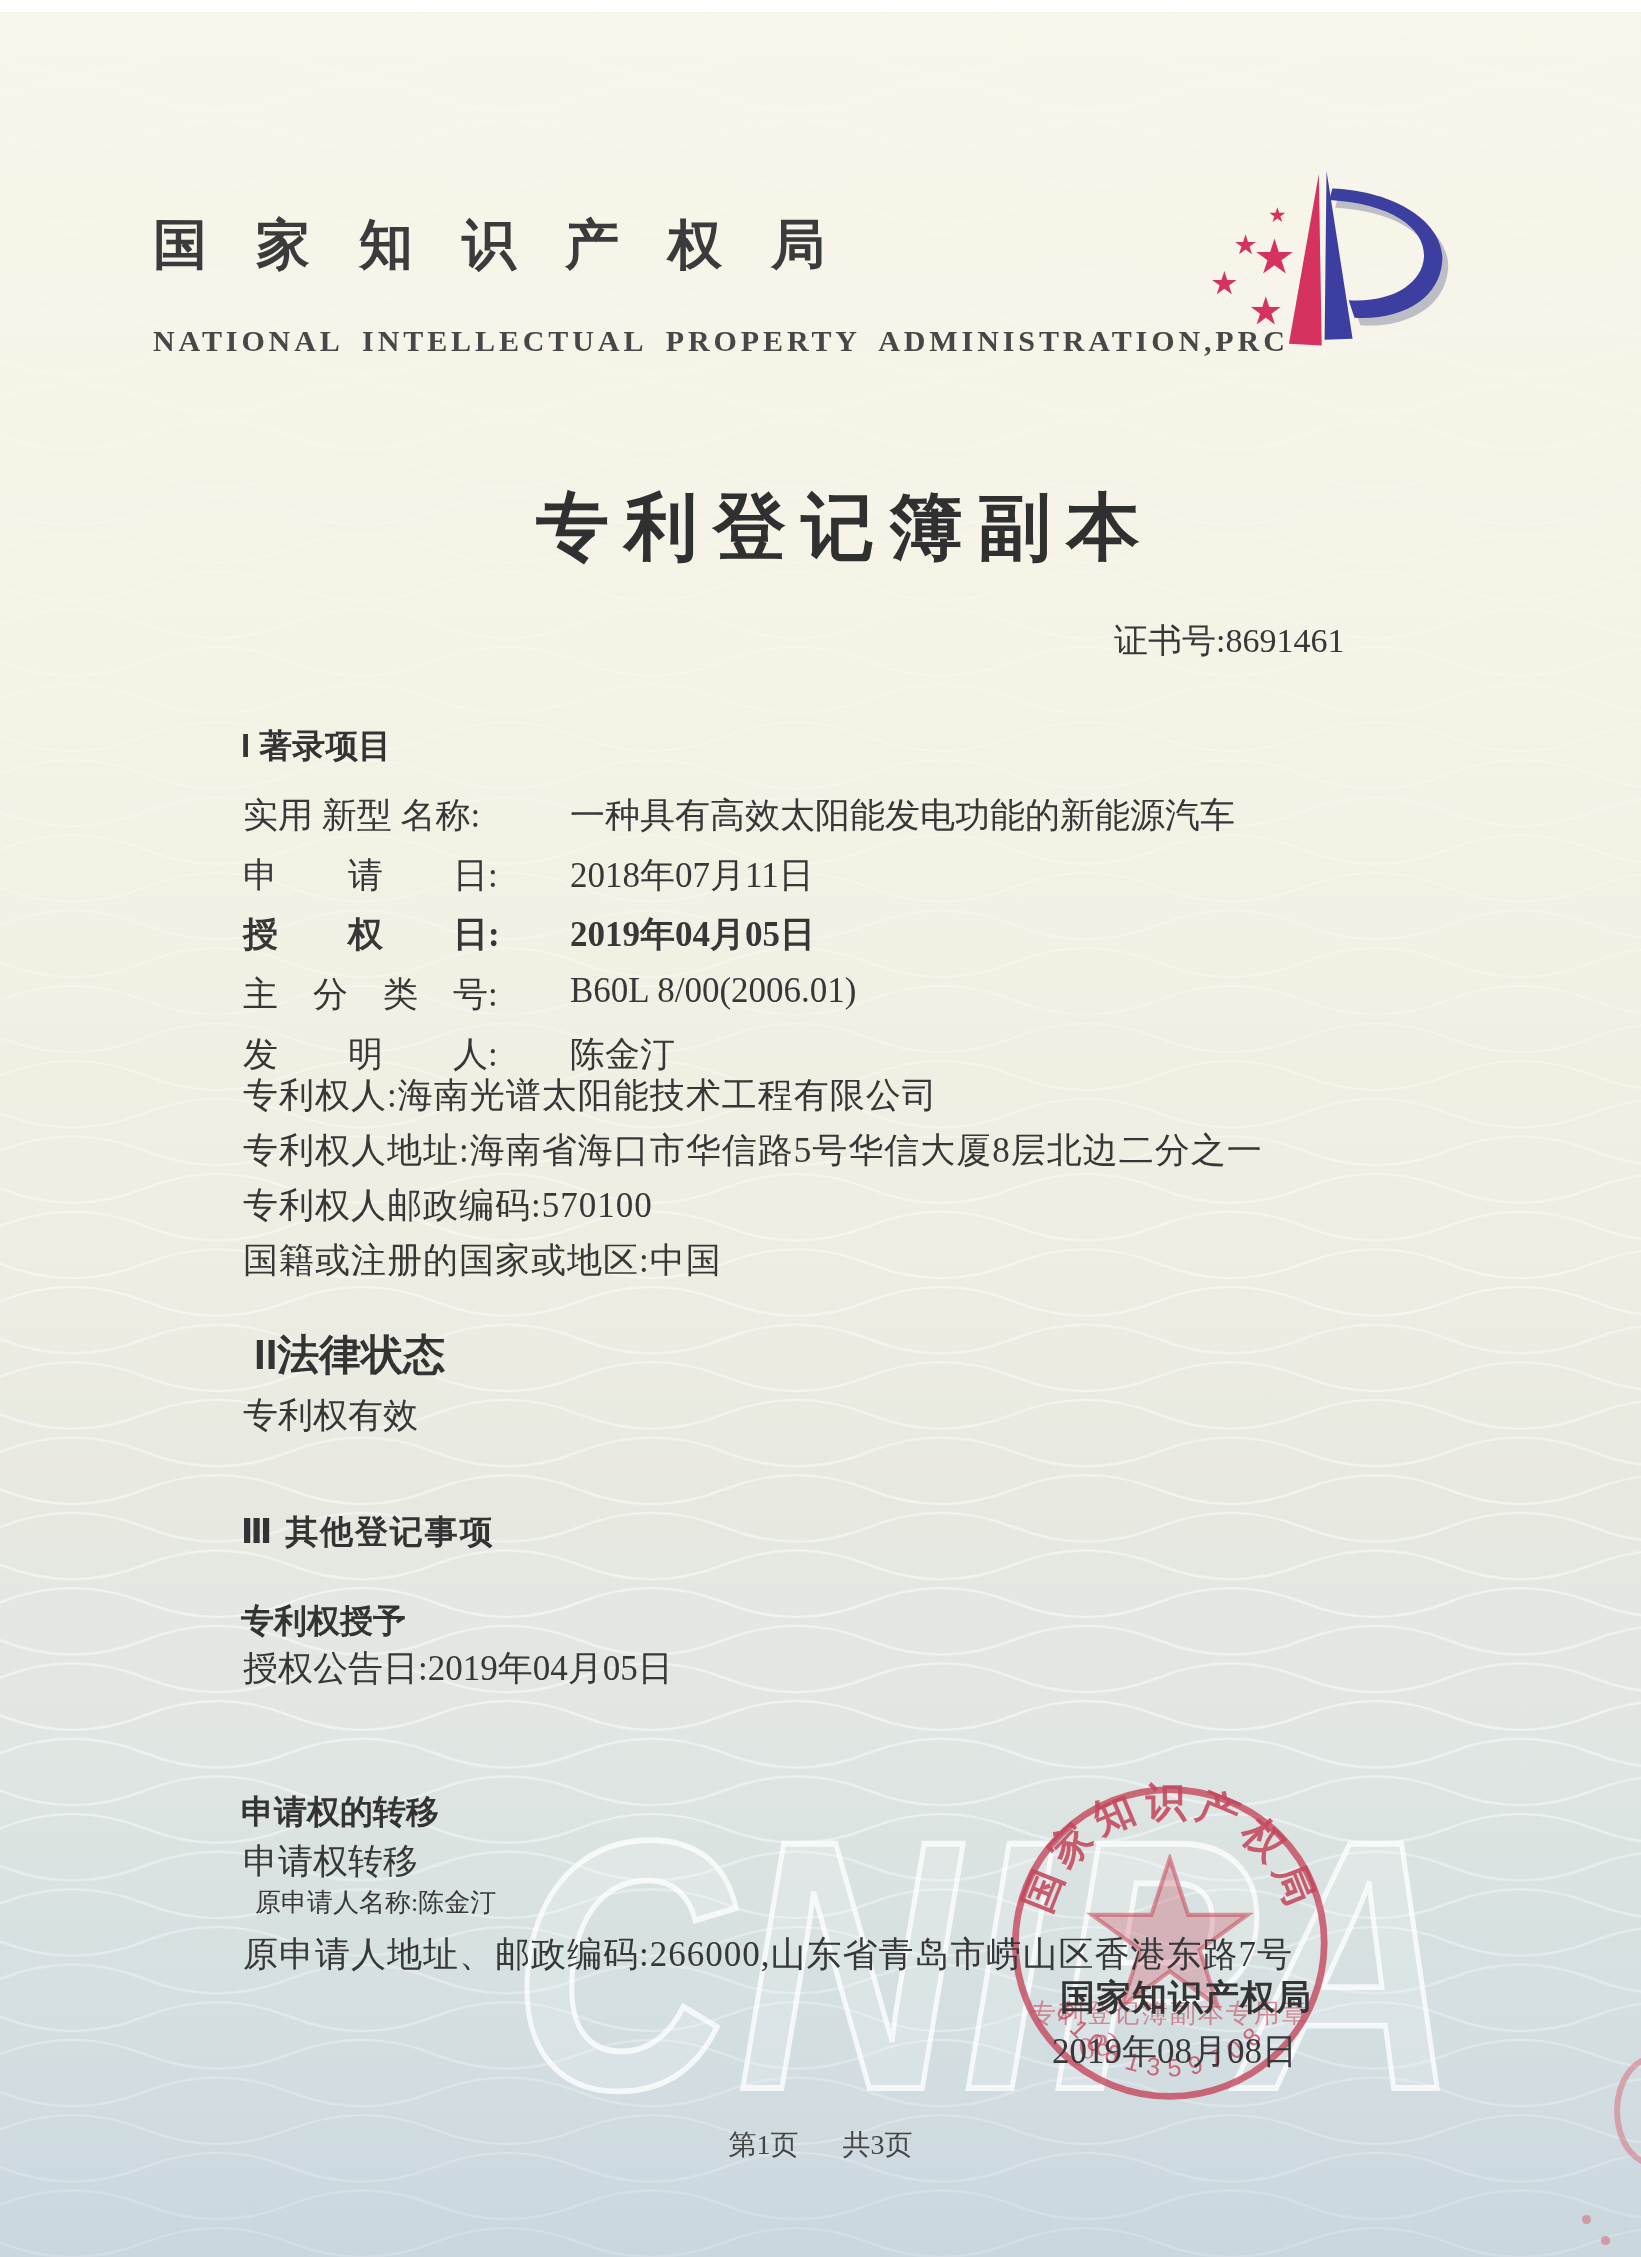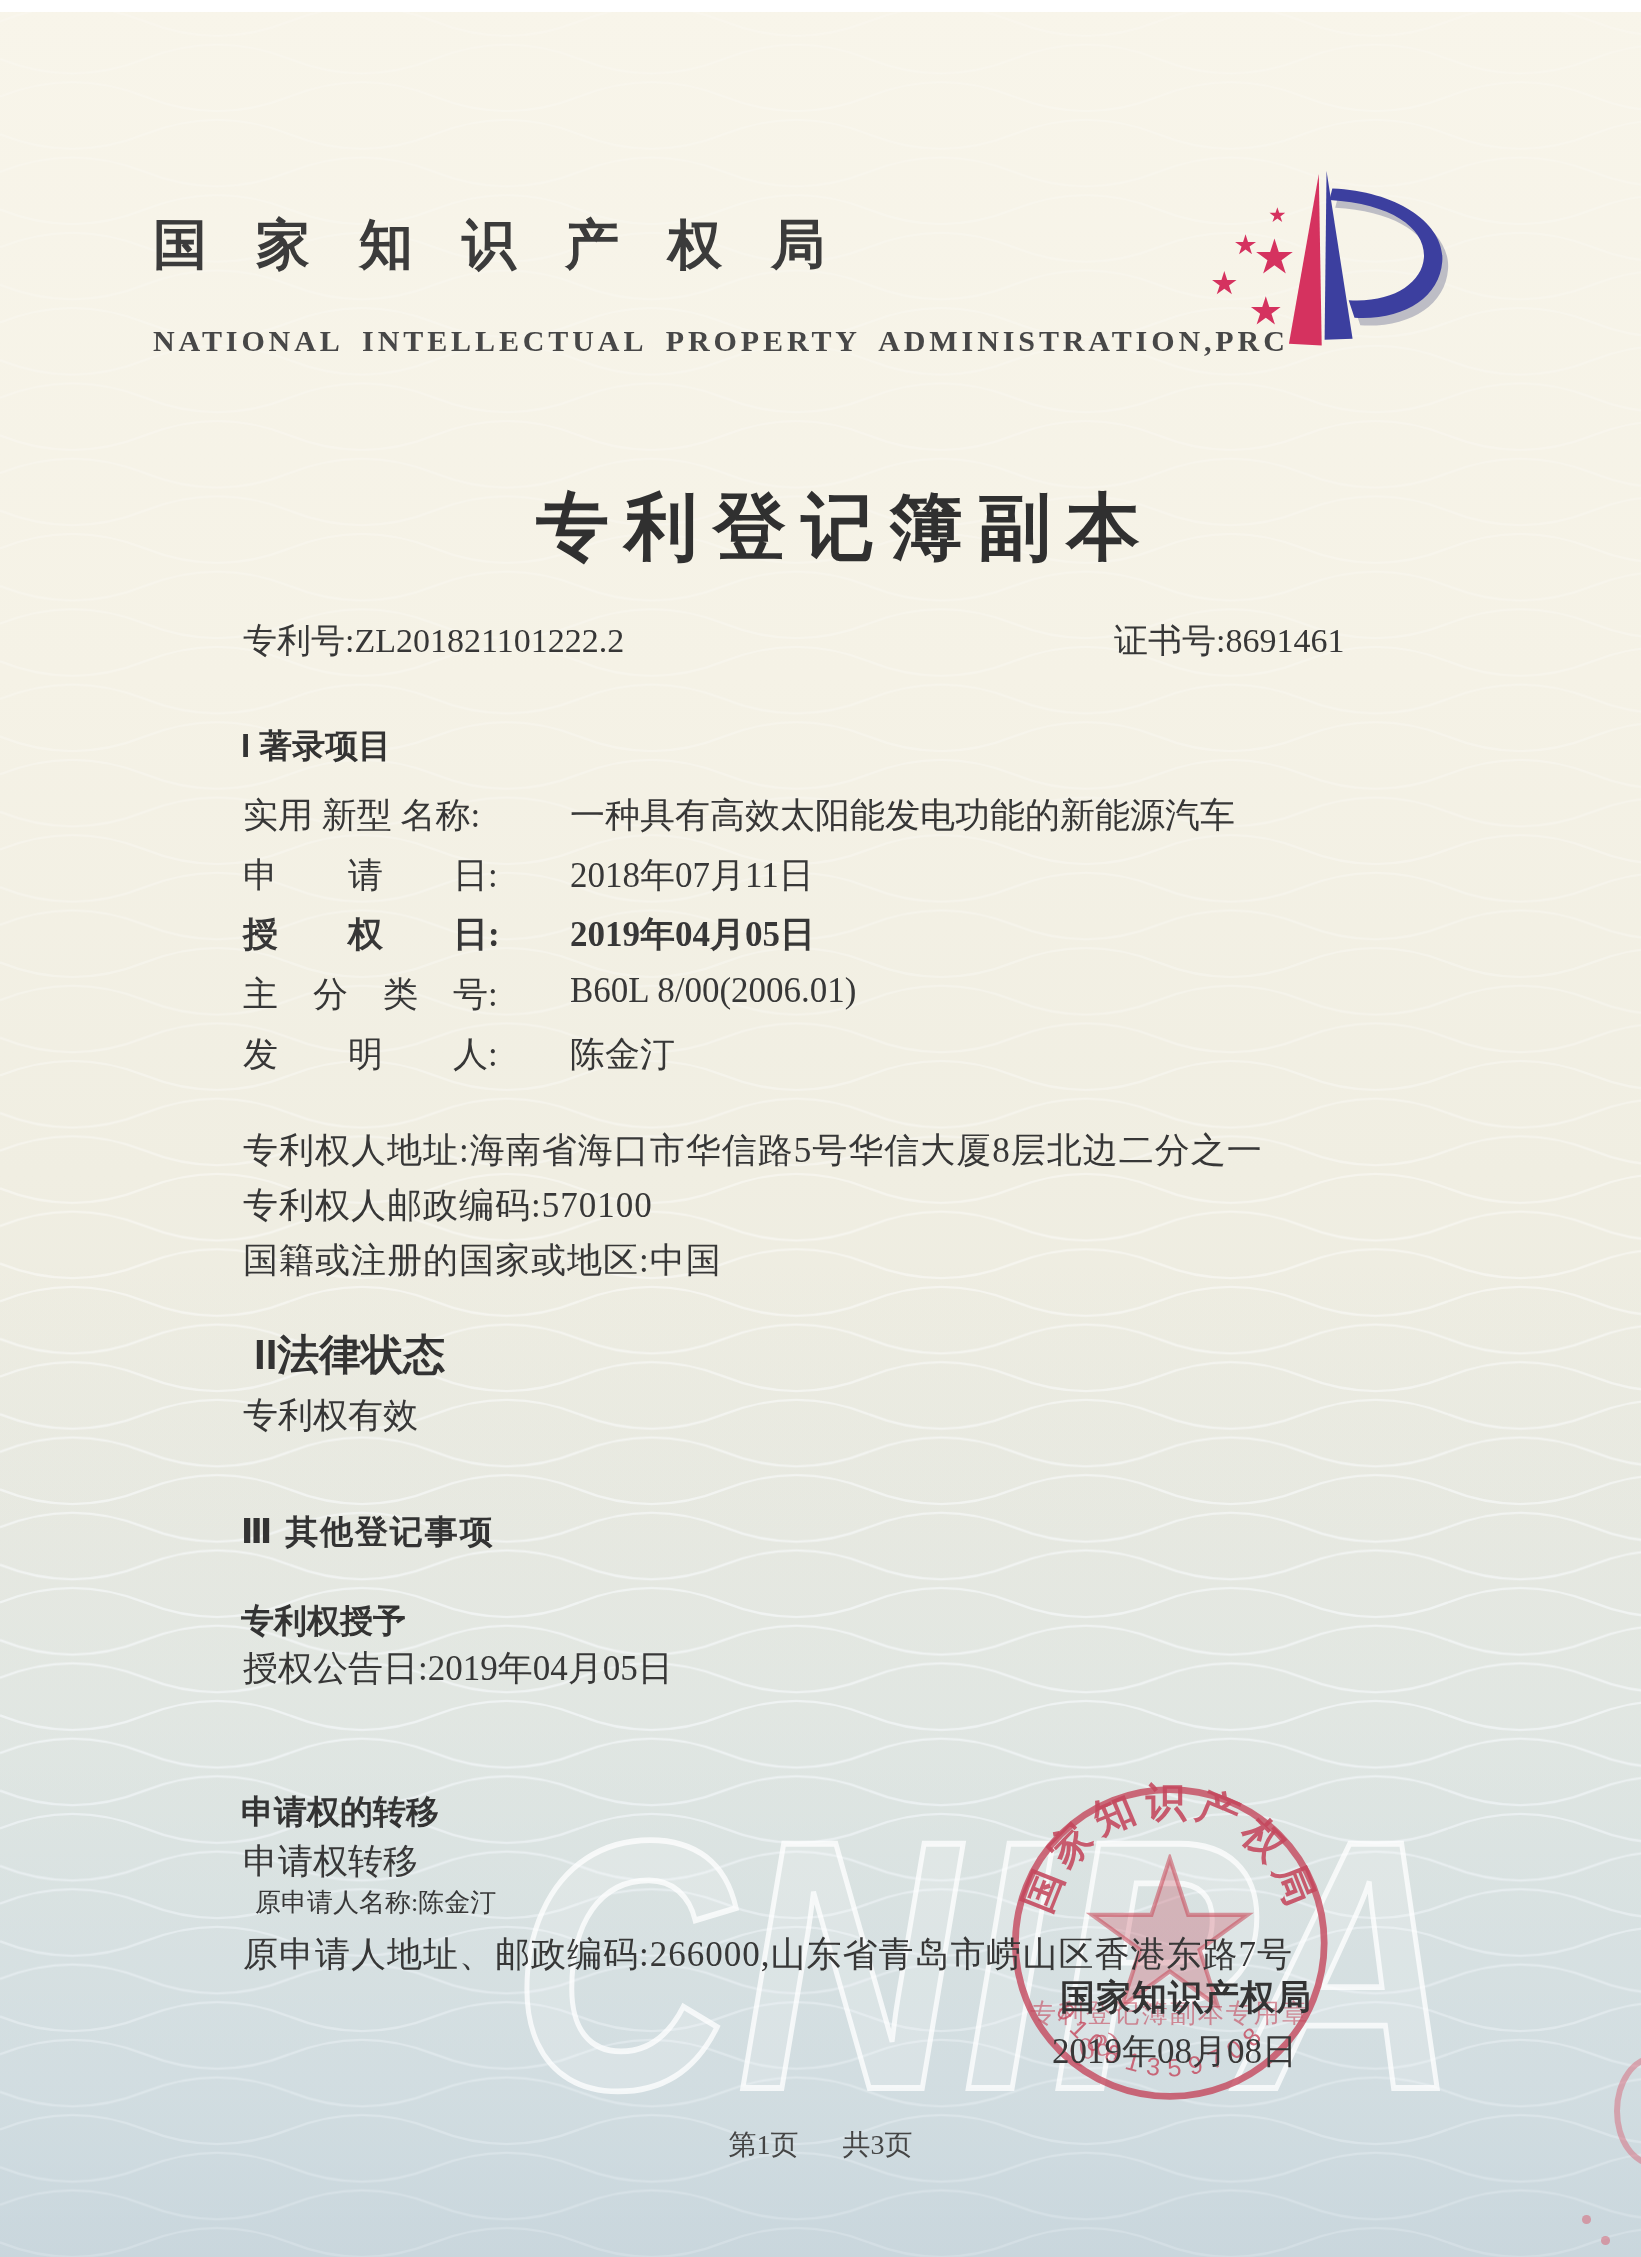--- a/index.html
+++ b/index.html
@@ -102,36 +102,36 @@
       <use href="#star" x="49" y="211" width="34" height="34"></use>
     </g>
     <path d="M138,104 C 208,107 255,142 252,180 C 249,218 211,241 161,238 L155,220 C 201,223 231,202 233,176 C 235,146 201,120 135,116 Z" fill="#8e90a8" opacity=".55" transform="translate(3,4)"></path>
     <path d="M121,85 L124,263 L90,261 Z" fill="#d5325f"></path>
     <path d="M129,82 L156,256 L127,257 Z" fill="#3c3f9f"></path>
     <path d="M135,100 C 205,103 252,138 249,176 C 246,214 208,237 158,234 L152,216 C 198,219 228,198 230,172 C 232,142 198,116 132,112 Z" fill="#3c3f9f"></path>
   </svg>
 
   <h1 class="abs doc-title">专利登记簿副本</h1>
 
-  <div class="abs meta-patent">专利号:ZL201821101222.2</div>
   <div class="abs meta-cert">证书号:8691461</div>
 
   <div class="abs hei h-s1">I 著录项目</div>
 
   <div class="abs bib-label r0">实用 新型 名称:</div>
   <div class="abs bib-value r0">一种具有高效太阳能发电功能的新能源汽车</div>
   <div class="abs bib-label r1">申　　请　　日:</div>
   <div class="abs bib-value r1">2018年07月11日</div>
   <div class="abs bib-label r2">授　　权　　日:</div>
   <div class="abs bib-value r2">2019年04月05日</div>
   <div class="abs bib-label r3">主　分　类　号:</div>
   <div class="abs bib-value r3">B60L 8/00(2006.01)</div>
   <div class="abs bib-label r4">发　　明　　人:</div>
   <div class="abs bib-value r4">陈金汀</div>
 
+  <div class="abs pat-line p0">专利权人:海南光谱太阳能技术工程有限公司</div>
   <div class="abs pat-line p1">专利权人地址:海南省海口市华信路5号华信大厦8层北边二分之一</div>
   <div class="abs pat-line p2">专利权人邮政编码:570100</div>
   <div class="abs pat-line p3">国籍或注册的国家或地区:中国</div>
 
   <div class="abs hei h-s2">II法律状态</div>
   <div class="abs s2-status">专利权有效</div>
 
   <div class="abs hei h-s3">Ⅲ 其他登记事项</div>
   <div class="abs hei h-grant">专利权授予</div>
   <div class="abs grant-line">授权公告日:2019年04月05日</div>

